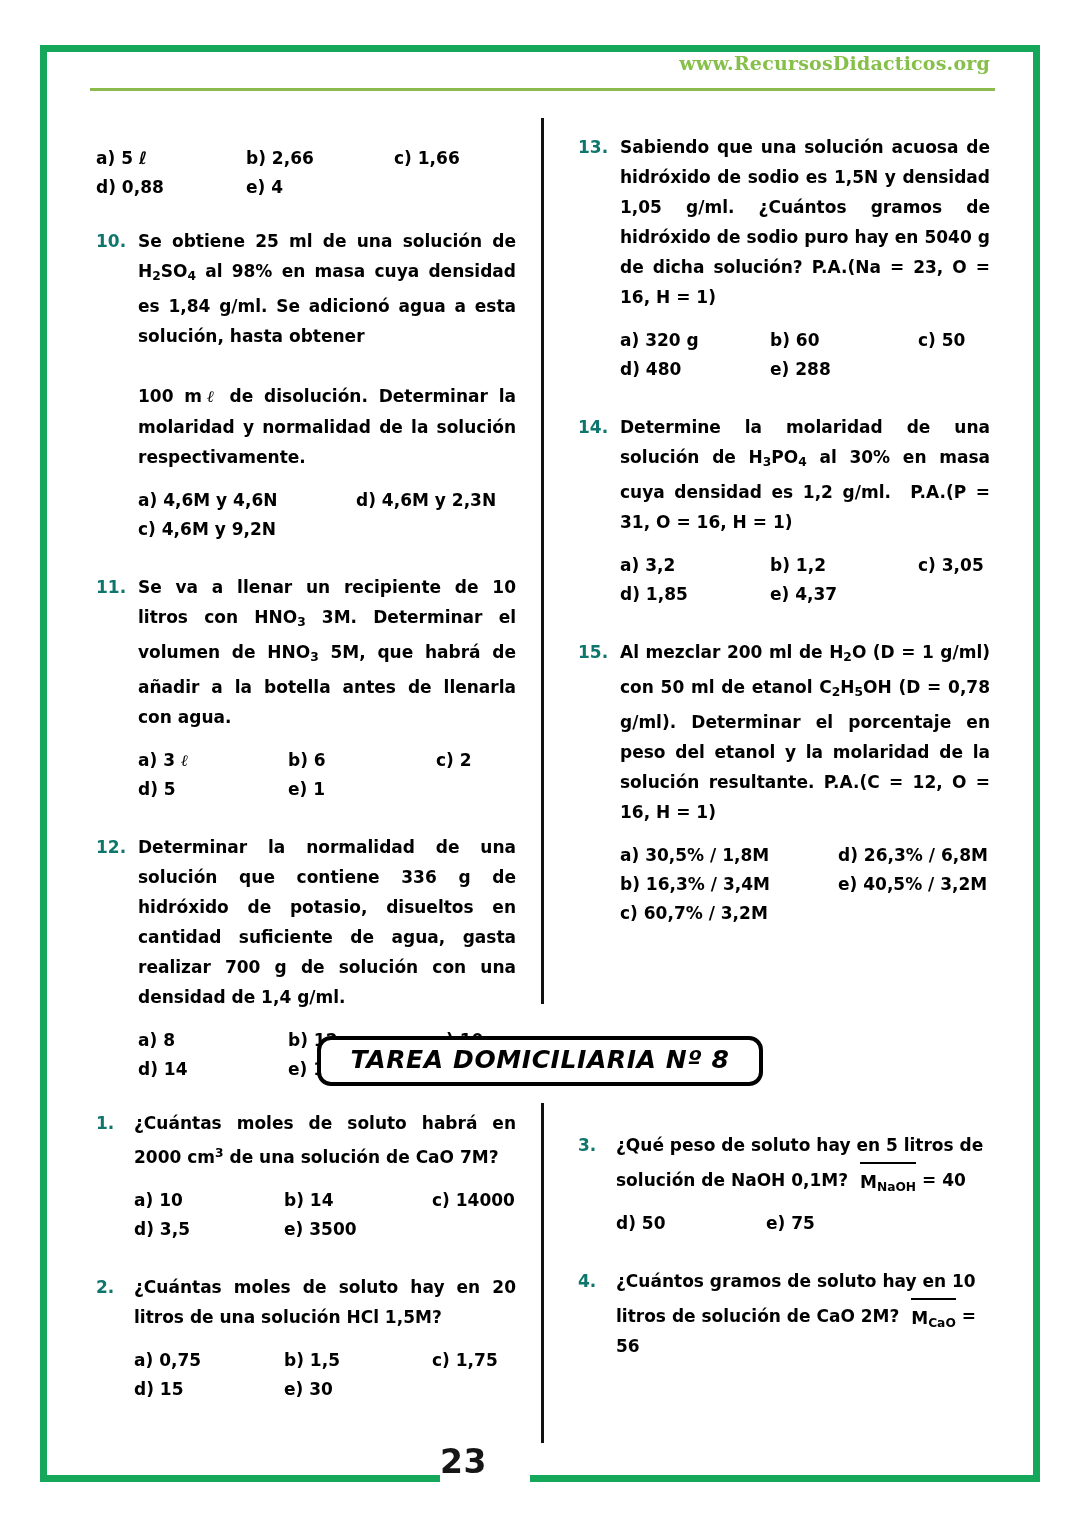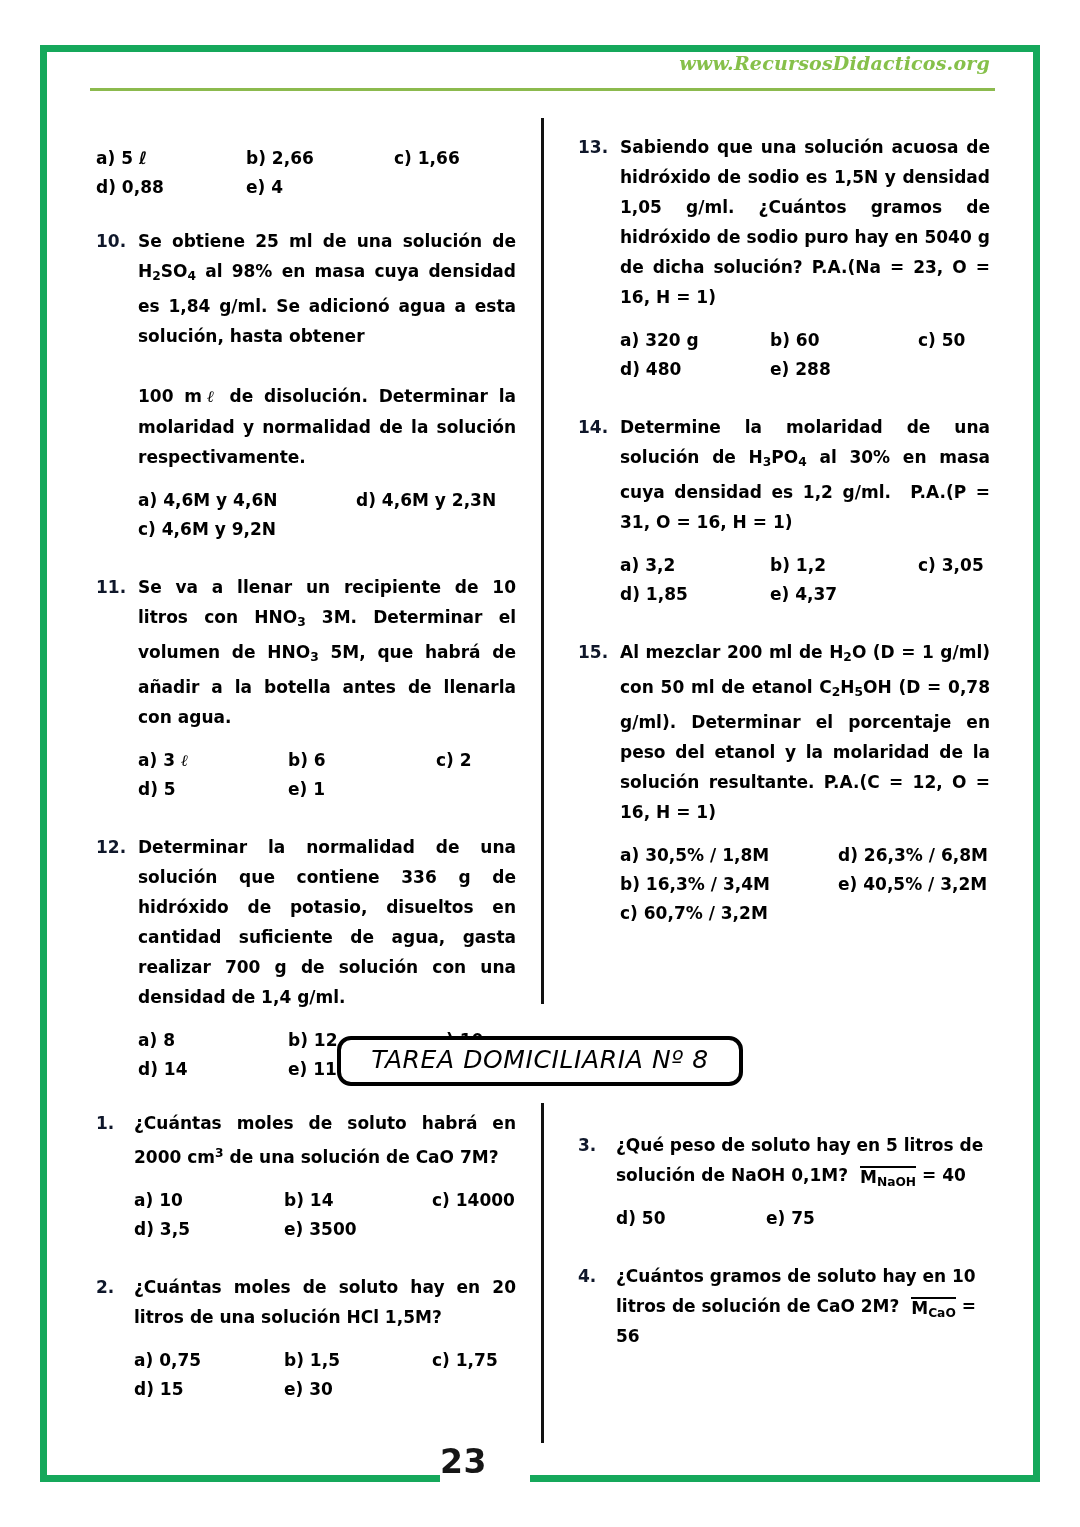--- a/index.html
+++ b/index.html
@@ -47,21 +47,20 @@
     line-height: 1;
     letter-spacing: 0.5px;
   }
 
   
   .site-url {
     position: absolute;
     right: 90px;
     top: 52px;
     font-family: "DejaVu Serif", "Liberation Serif", serif;
-    font-style: italic;
     font-weight: 700;
     font-size: 19px;
     color: #86c04a;
     letter-spacing: 0.2px;
     white-space: nowrap;
   }
   .header-rule {
     position: absolute;
     left: 90px;
     top: 88px;
@@ -94,21 +93,21 @@
     display: flex;
     align-items: flex-start;
     margin-bottom: 0;
   }
   .q-num {
     flex: 0 0 auto;
     width: 38px;
     font-size: 17px;
     font-weight: 700;
     line-height: 30px;
-    color: #0f172a;
+    color: #0f766e;
   }
   .q-num.wide { width: 42px; }
   .q-body {
     flex: 1 1 auto;
   }
   .q-text {
     font-size: 17px;
     line-height: 30px;
     text-align: justify;
     text-align-last: left;
@@ -122,21 +121,21 @@
   sup { font-size: 0.72em; vertical-align: 0.45em; }
 
   .liter {
     font-family: "DejaVu Serif", "Liberation Serif", serif;
     font-style: italic;
     font-size: 0.95em;
   }
   .mbar {
     display: inline-block;
     border-top: 2px solid #000;
-    padding-top: 1px;
+    padding-top: 10px;
     line-height: 1;
     position: relative;
     top: 2px;
   }
 
   
   .opts {
     margin-top: 14px;
   }
   .opt-row {
@@ -170,21 +169,21 @@
   }
   .tarea-box {
     border: 4px solid #000;
     border-radius: 14px;
     padding: 7px 30px 9px 30px;
     background: #fff;
   }
   .tarea-text {
     font-family: "DejaVu Sans", "Liberation Sans", sans-serif;
     font-style: italic;
-    font-weight: 400;
+    font-weight: 700;
     font-size: 25px;
     letter-spacing: 0.6px;
     color: #000;
     white-space: nowrap;
     line-height: 1.05;
   }
 </style>
 </head>
 <body>
 

